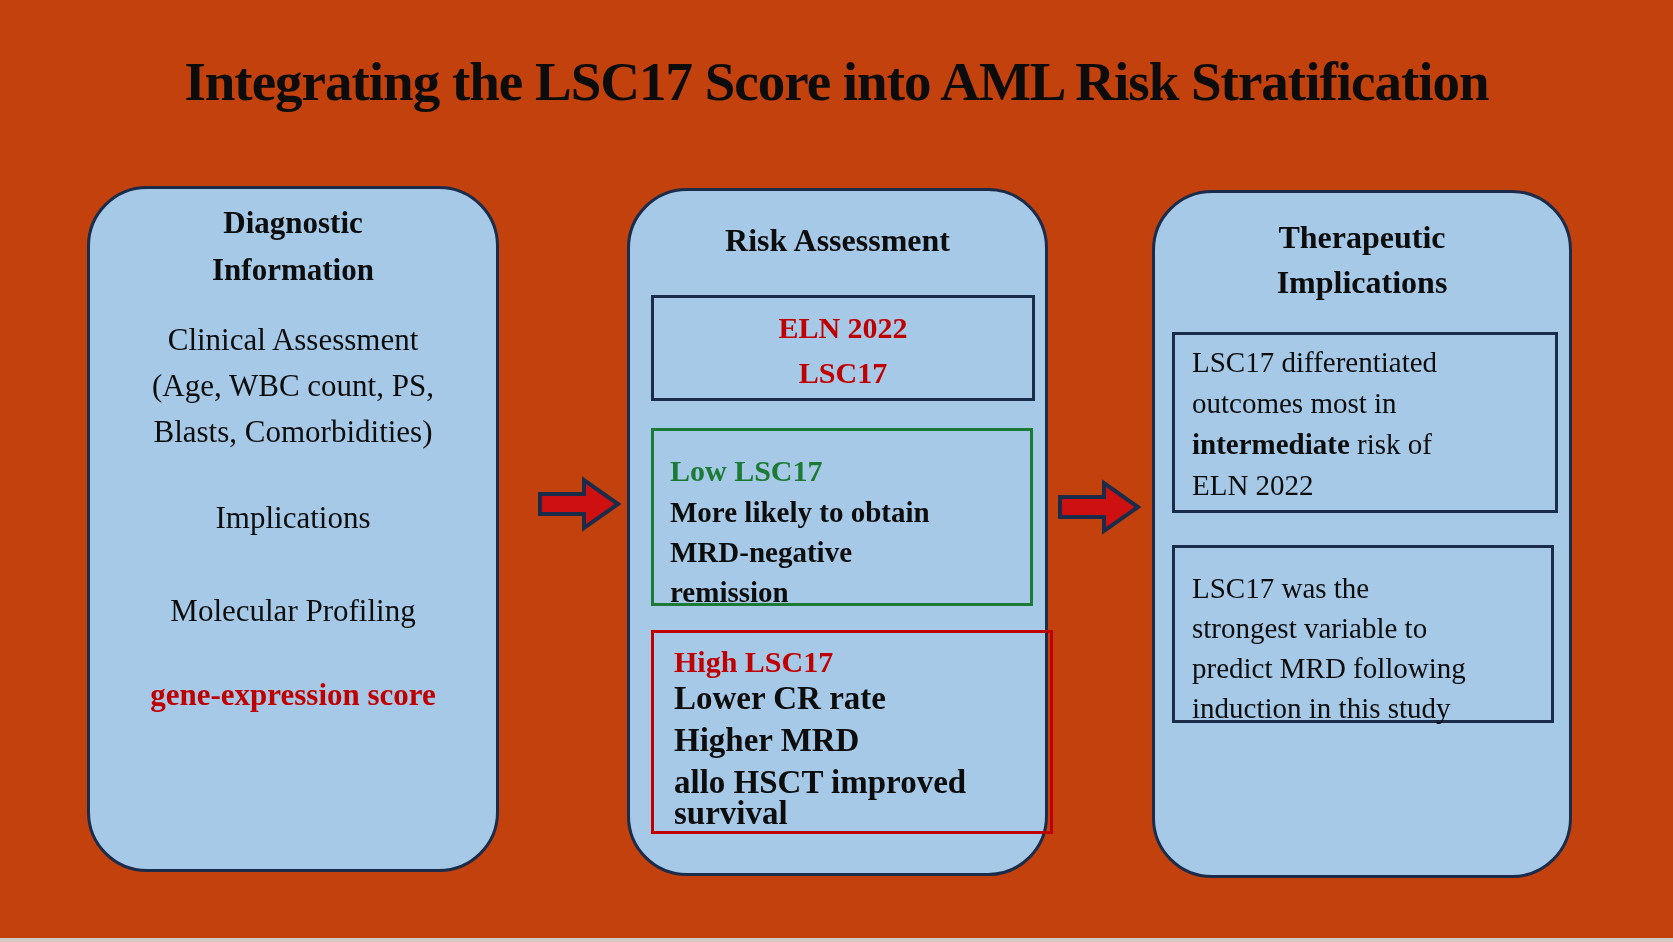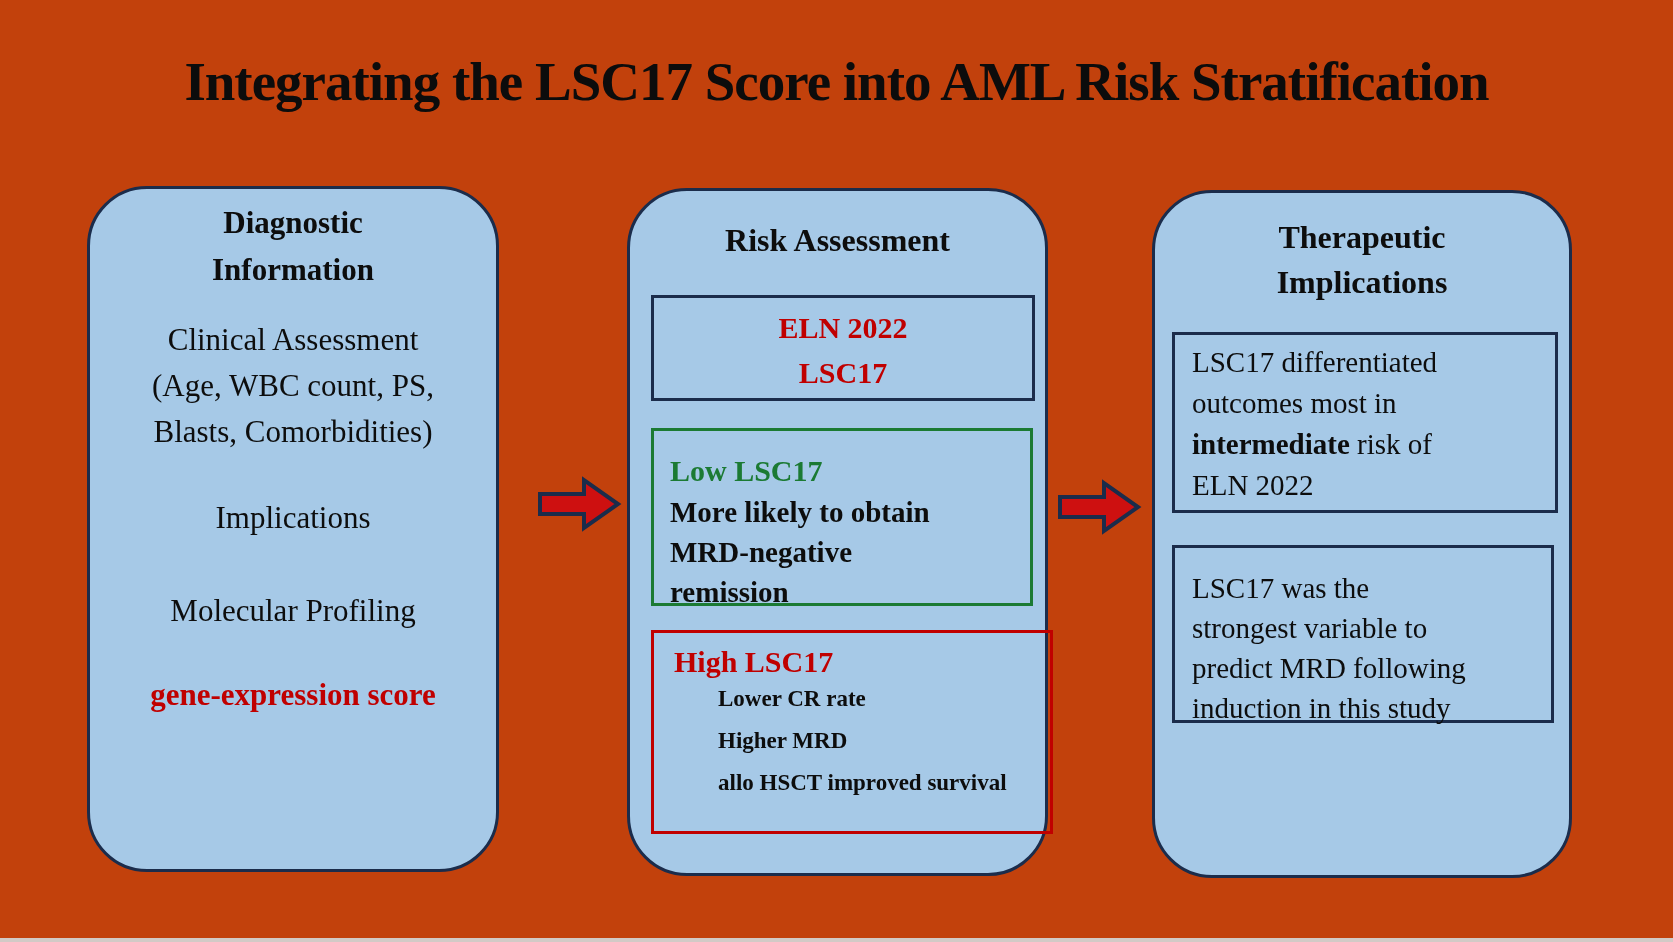--- a/index.html
+++ b/index.html
@@ -59,21 +59,21 @@
     padding: 19px 16px; text-align: left;
   }
   .low-box .box-title { font-size: 30px; font-weight: bold; line-height: 42px; }
   .low-box .box-line  { font-size: 29px; font-weight: bold; line-height: 40px; }
   .high-box {
     left: 21px; top: 439px; width: 402px; height: 204px;
     border-color: #C00000;
     padding: 8px 20px; text-align: left;
   }
   .high-box .box-title { font-size: 30px; font-weight: bold; line-height: 42px; }
-  .high-box .box-item  { font-size: 23px; font-weight: bold; line-height: 31px; margin-bottom: 11px; margin-left: 44px; }
+  .high-box .box-item  { font-size: 33px; font-weight: bold; line-height: 31px; margin-bottom: 11px; }
   .ri-box1 {
     left: 17px; top: 139px; width: 386px; height: 181px;
     padding: 7px 17px; text-align: left;
     font-size: 29px; line-height: 41px;
   }
   .ri-box2 {
     left: 17px; top: 352px; width: 382px; height: 178px;
     padding: 20px 17px; text-align: left;
     font-size: 29px; line-height: 40px;
   }

